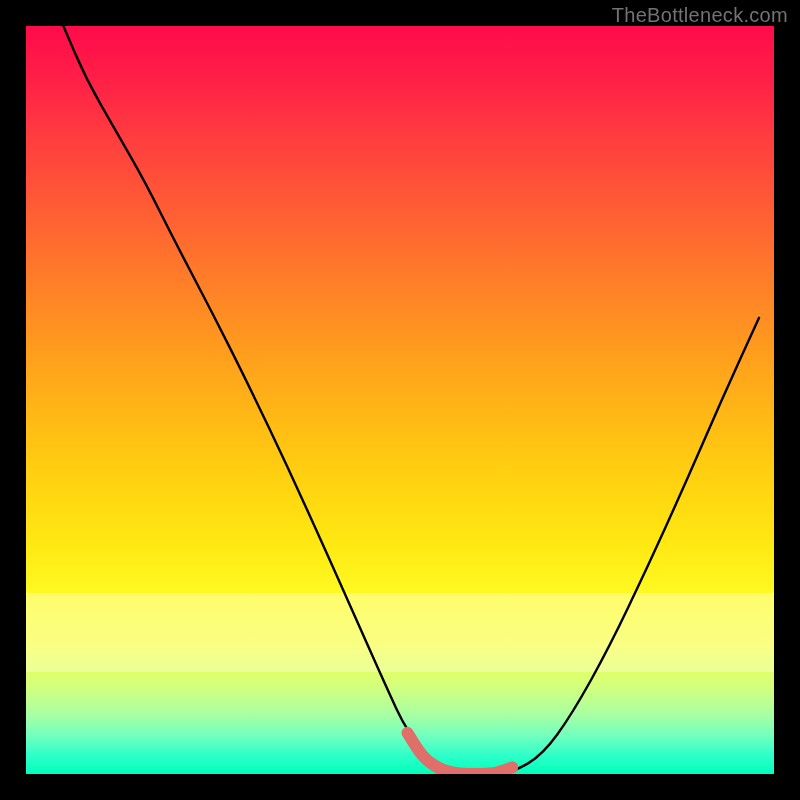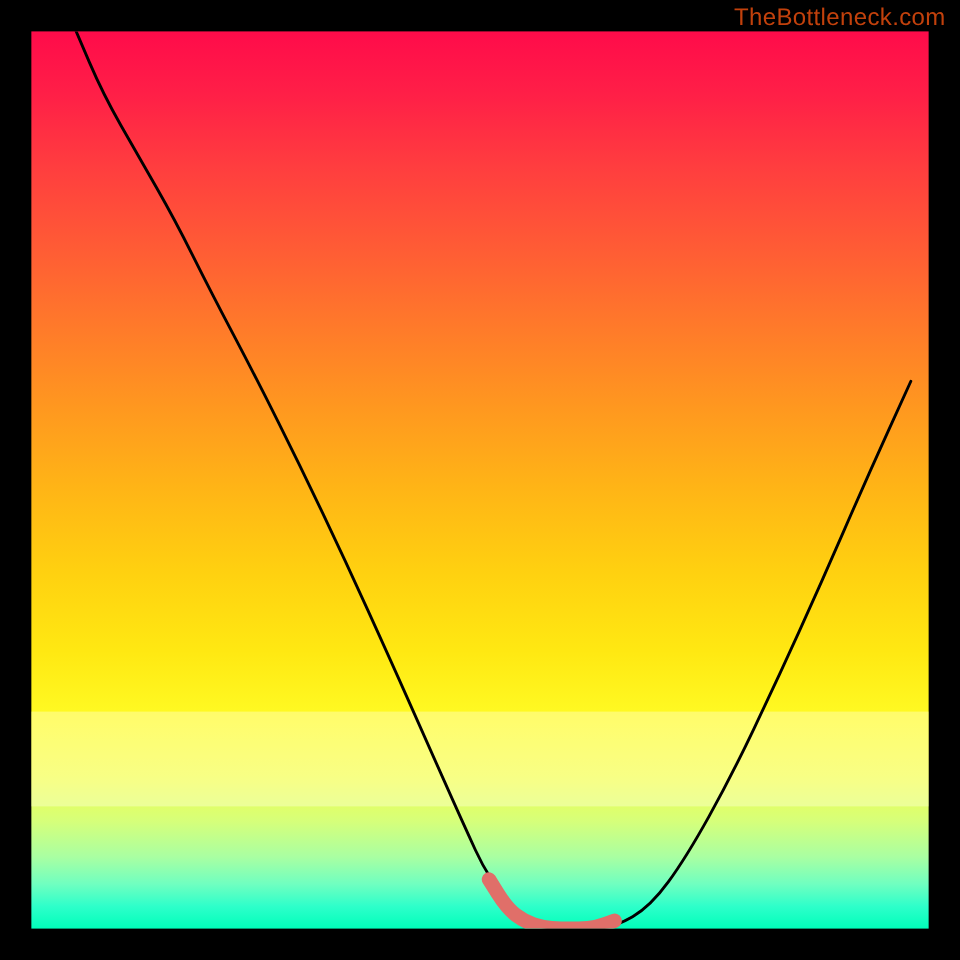--- a/index.html
+++ b/index.html
@@ -14,21 +14,21 @@
   .stage {
     position: relative;
     width: 800px;
     height: 800px;
     background: #000;
   }
   .watermark {
     position: absolute;
     top: 4px;
     right: 12px;
-    color: #c2410c;
+    color: #737373;
     font-size: 20px;
     font-weight: 500;
     letter-spacing: 0.3px;
     z-index: 50;
   }
   .plot {
     position: absolute;
     left: 26px;
     top: 26px;
     width: 748px;

